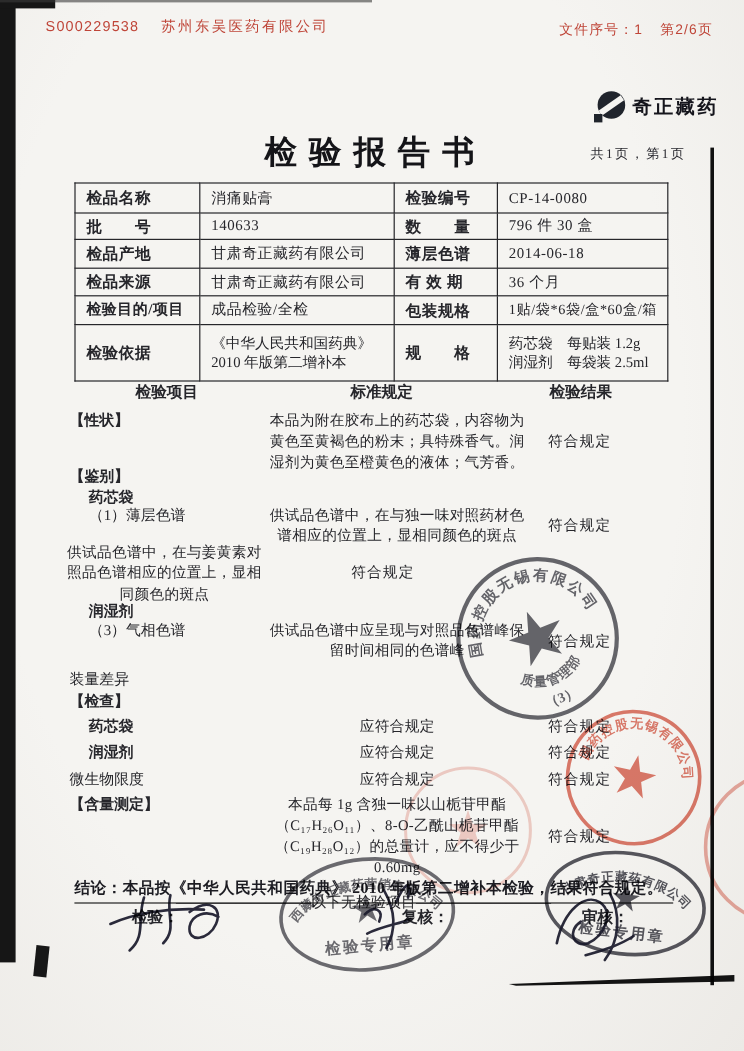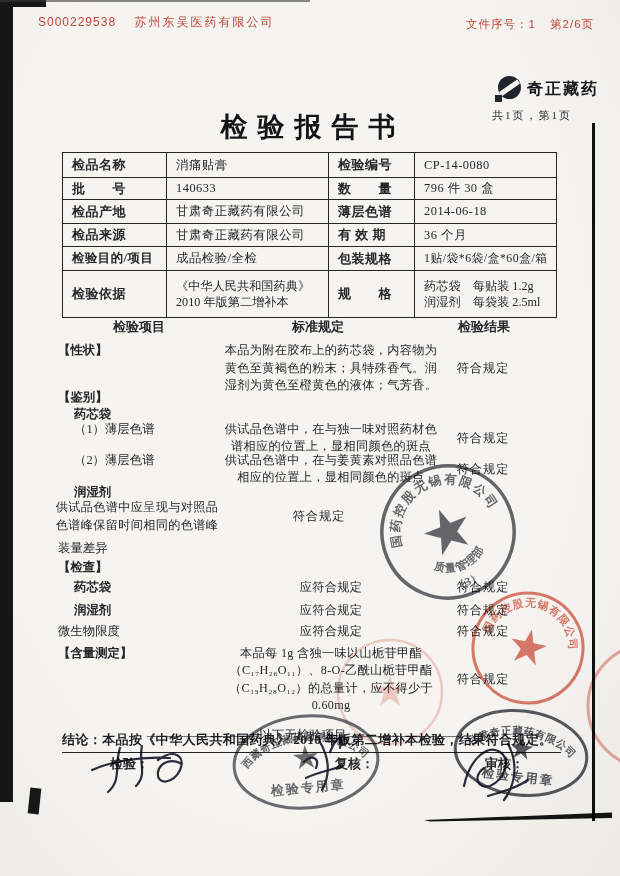--- a/index.html
+++ b/index.html
@@ -20,21 +20,21 @@
   .scan-code{left:38px;top:14px;font-size:12px;color:#bf4538;letter-spacing:1px;font-family:"Liberation Sans",sans-serif;}
   .scan-code .co{margin-left:14px;letter-spacing:2px;}
   .file-info{left:466px;top:17px;font-size:11.5px;color:#bf4538;letter-spacing:1px;font-family:"Liberation Sans",sans-serif;}
   .file-info .pg{margin-left:10px;}
 
   
   .logo-mark{left:498px;top:76px;width:23px;height:23px;border-radius:50%;background:#20242c;overflow:hidden;}
   .logo-mark .slash{position:absolute;left:-5px;top:11px;width:28px;height:4.5px;background:#f5f4f1;transform:rotate(-35deg);}
   .logo-sq{left:495px;top:95px;width:7px;height:7px;background:#20242c;}
   .logo-text{left:527px;top:79px;font-size:16px;font-weight:bold;letter-spacing:2px;color:#15151c;}
-  .page-count{left:492px;top:108px;font-size:11px;letter-spacing:2px;color:#2a2a30;}
+  .page-count{left:492px;top:121px;font-size:11px;letter-spacing:2px;color:#2a2a30;}
 
   .doc-title{left:0;top:109px;width:620px;text-align:center;font-size:27px;font-weight:bold;
              letter-spacing:10px;padding-left:6px;box-sizing:border-box;color:#141418;}
 
   
   table.info{position:absolute;left:62px;top:152px;width:494px;border-collapse:collapse;table-layout:fixed;}
   table.info td{border:1.6px solid #26262a;padding:1px 6px 1px 9px;vertical-align:middle;overflow:hidden;white-space:nowrap;}
   table.info td.lab{font-weight:bold;font-size:13px;letter-spacing:.5px;}
   table.info td.val{font-size:12.4px;letter-spacing:.5px;}
   table.info .two{font-size:12.2px;line-height:16px;letter-spacing:0;}
@@ -168,32 +168,32 @@
         <div></div>
     </div>
 
     <div class="rrow" style="margin-top:-3px">
       <div class="rname ind1">（1）薄层色谱</div>
       <div class="rstd">供试品色谱中，在与独一味对照药材色谱相应的位置上，显相同颜色的斑点</div>
       <div class="rres">符合规定</div>
     </div>
 
     <div class="rrow" style="margin-top:-4px">
-      <div class="rname ind1">（2）薄层色谱</div>
       <div class="rstd">供试品色谱中，在与姜黄素对照品色谱相应的位置上，显相同颜色的斑点</div>
       <div class="rres">符合规定</div>
     </div>
 
     <div class="rrow" style="margin-top:-3px">
       <div class="rname b ind1">润湿剂</div>
         <div></div>
         <div></div>
     </div>
 
     <div class="rrow" style="margin-top:-2px">
+      <div class="rname ind1">（3）气相色谱</div>
       <div class="rstd">供试品色谱中应呈现与对照品色谱峰保留时间相同的色谱峰</div>
       <div class="rres">符合规定</div>
     </div>
 
     <div class="rrow" style="margin-top:6px">
       <div class="rname">装量差异</div>
         <div></div>
         <div></div>
     </div>
 

